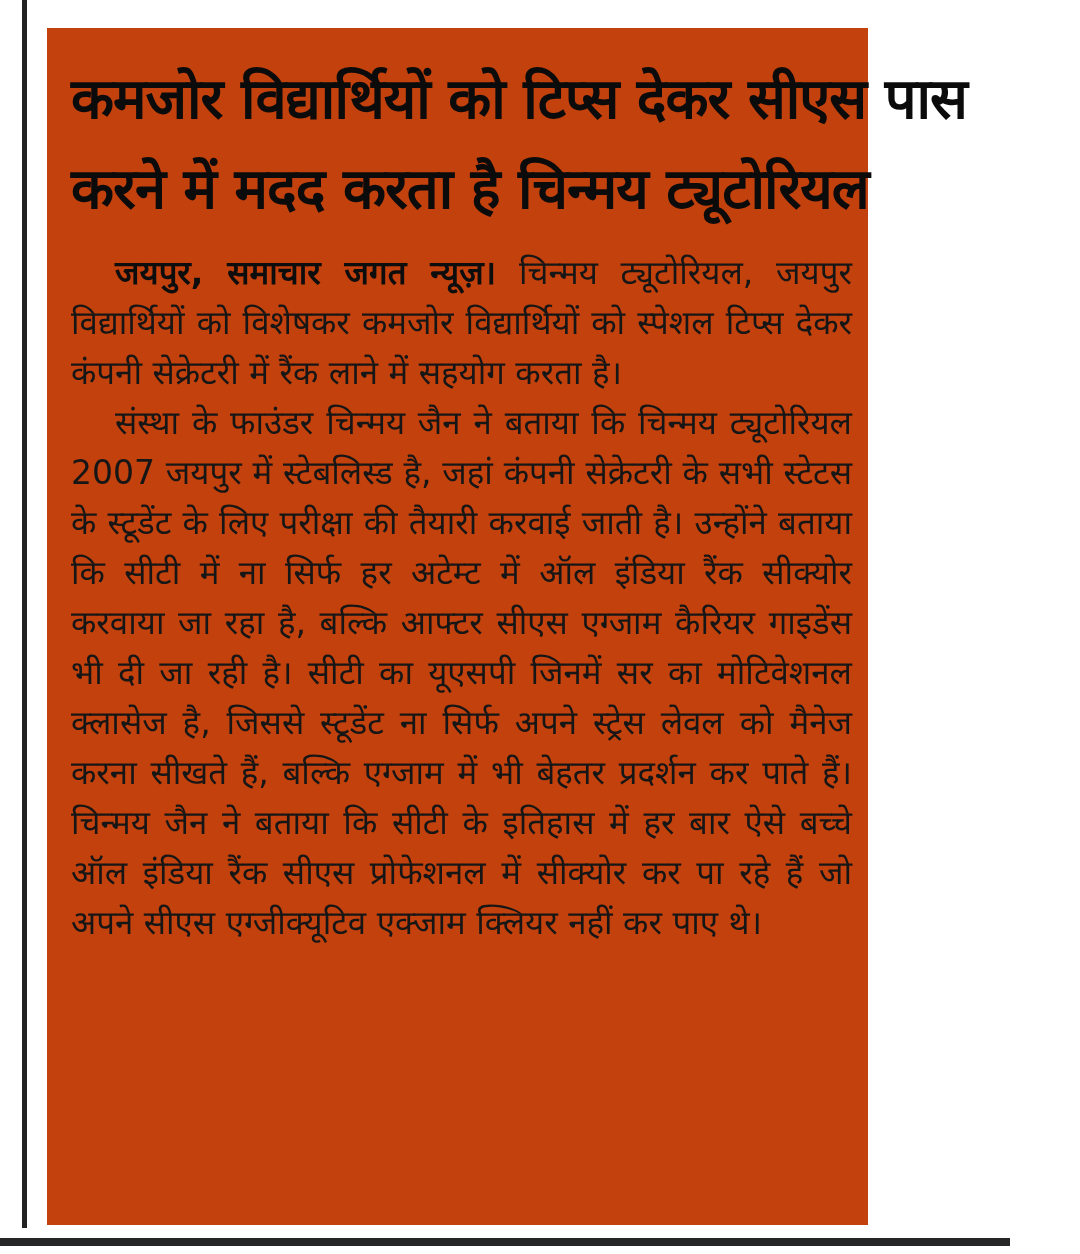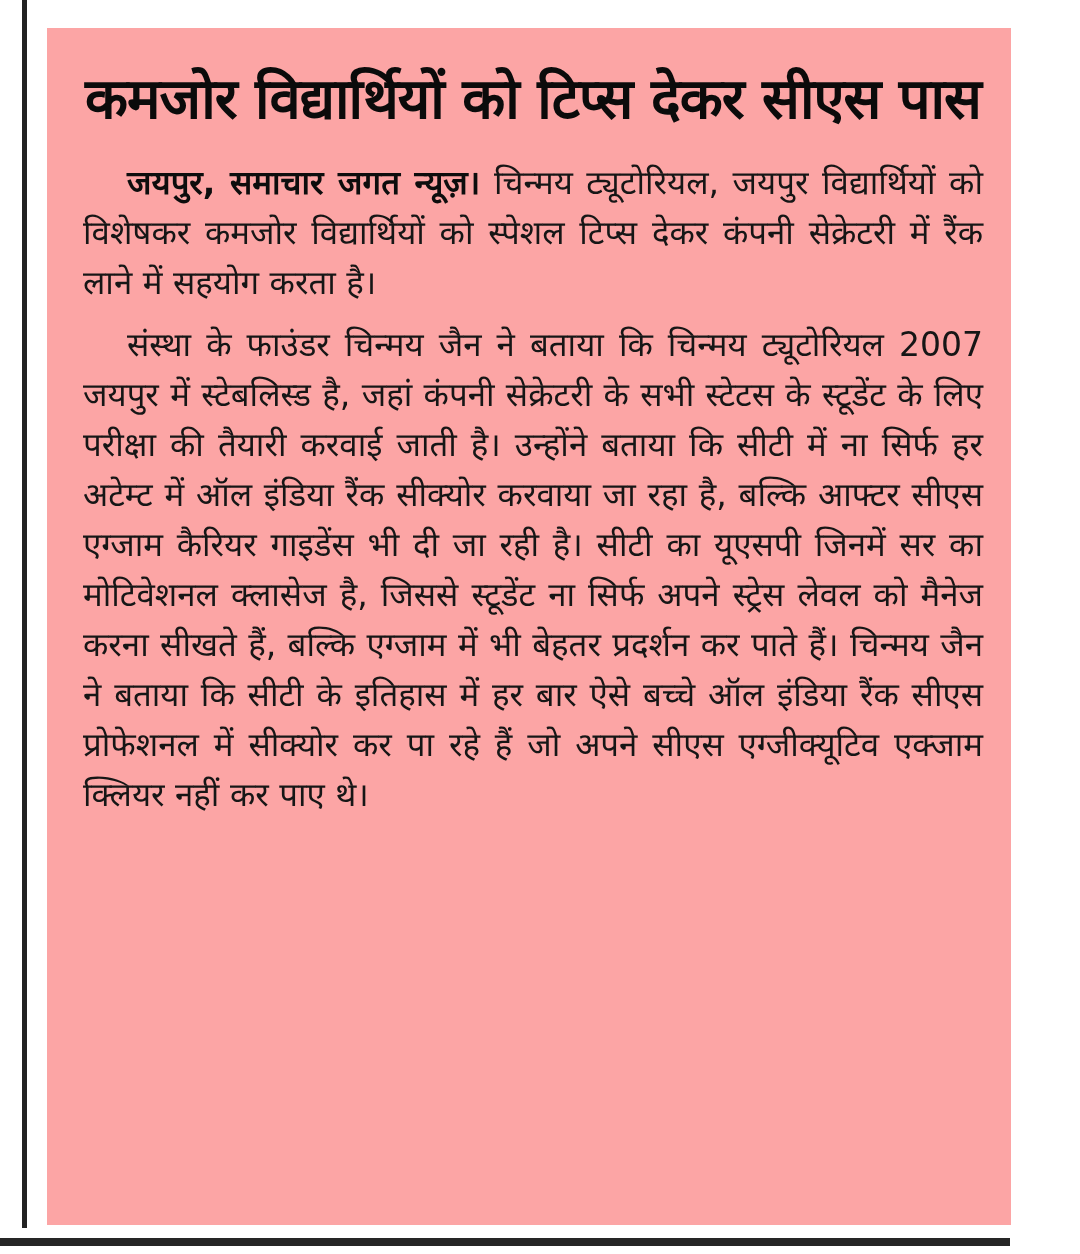--- a/index.html
+++ b/index.html
@@ -19,23 +19,23 @@
     left: 22px;
     top: 0;
     width: 5px;
     height: 1228px;
     background: #222222;
   }
   .article-panel {
     position: absolute;
     left: 47px;
     top: 28px;
-    width: 964px;
+    width: 821px;
     height: 1197px;
-    background: #fca5a5;
+    background: #c2410c;
     box-sizing: border-box;
     padding: 26px 16px 0 24px;
     color: #121212;
   }
   .headline {
     margin: 0 0 14px 0;
     text-align: center;
     font-size: 56px;
     font-weight: 800;
     line-height: 90px;
@@ -46,21 +46,21 @@
     display: block;
     white-space: nowrap;
   }
   .article-body {
     font-size: 33px;
     line-height: 50px;
     text-align: justify;
     color: #161616;
   }
   .para {
-    margin: 12px;
+    margin: 0;
     text-indent: 44px;
   }
   .para .lead {
     font-weight: 700;
     color: #0d0d0d;
   }
   .bottom-rule {
     position: absolute;
     left: 0;
     top: 1238px;
@@ -70,20 +70,21 @@
   }
 </style>
 </head>
 <body>
 
 <div class="left-rule"></div>
 
 <div class="article-panel">
   <h1 class="headline">
     <span class="hl-line">कमजोर विद्यार्थियों को टिप्स देकर सीएस पास</span>
+    <span class="hl-line">करने में मदद करता है चिन्मय ट्यूटोरियल</span>
   </h1>
 
   <div class="article-body">
     <p class="para"><strong class="lead">जयपुर, समाचार जगत न्यूज़।</strong> <span>चिन्मय ट्यूटोरियल, जयपुर विद्यार्थियों को विशेषकर कमजोर विद्यार्थियों को स्पेशल टिप्स देकर कंपनी सेक्रेटरी में रैंक लाने में सहयोग करता है।</span></p>
 
     <p class="para"><span>संस्था के फाउंडर चिन्मय जैन ने बताया कि चिन्मय ट्यूटोरियल 2007 जयपुर में स्टेबलिस्ड है, जहां कंपनी सेक्रेटरी के सभी स्टेटस के स्टूडेंट के लिए परीक्षा की तैयारी करवाई जाती है। उन्होंने बताया कि सीटी में ना सिर्फ हर अटेम्ट में ऑल इंडिया रैंक सीक्योर करवाया जा रहा है, बल्कि आफ्टर सीएस एग्जाम कैरियर गाइडेंस भी दी जा रही है। सीटी का यूएसपी जिनमें सर का मोटिवेशनल क्लासेज है, जिससे स्टूडेंट ना सिर्फ अपने स्ट्रेस लेवल को मैनेज करना सीखते हैं, बल्कि एग्जाम में भी बेहतर प्रदर्शन कर पाते हैं। चिन्मय जैन ने बताया कि सीटी के इतिहास में हर बार ऐसे बच्चे ऑल इंडिया रैंक सीएस प्रोफेशनल में सीक्योर कर पा रहे हैं जो अपने सीएस एग्जीक्यूटिव एक्जाम क्लियर नहीं कर पाए थे।</span></p>
 
   </div>
 </div>
 

